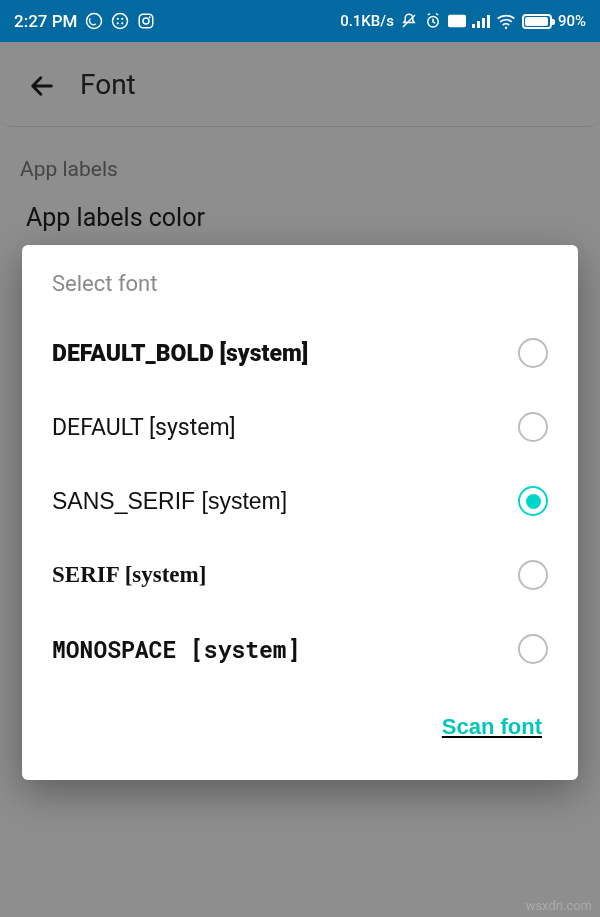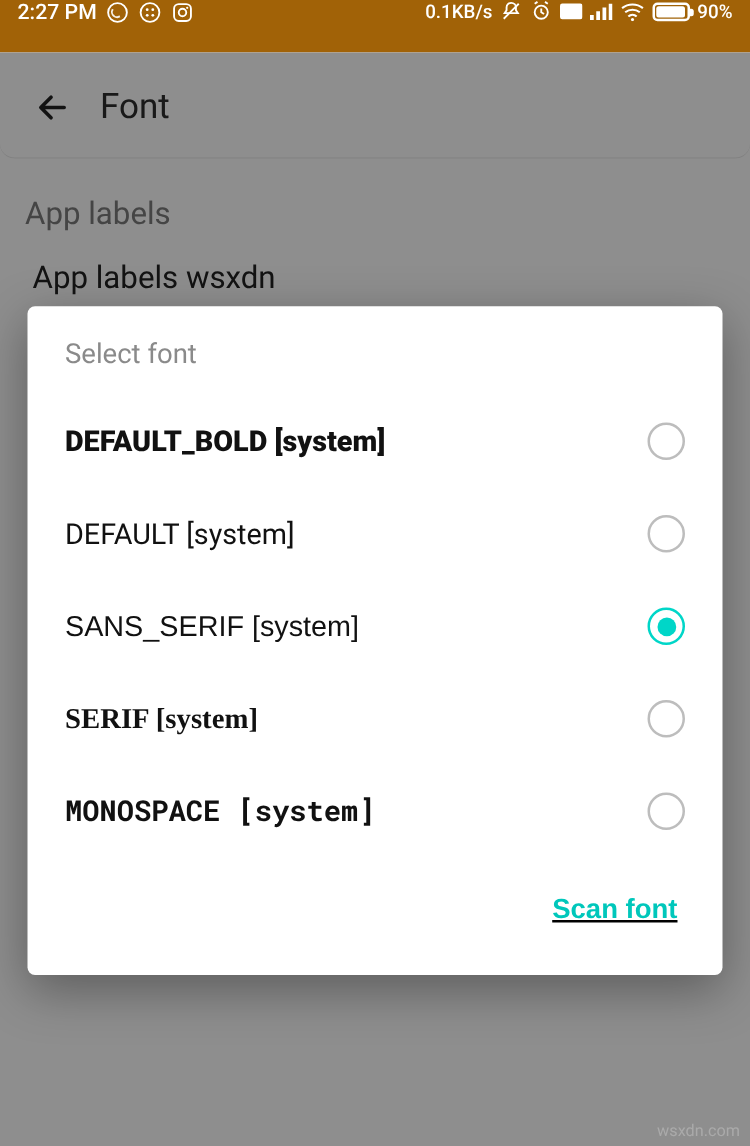--- a/index.html
+++ b/index.html
@@ -7,24 +7,24 @@
       width: 600px;
       height: 917px;
       font-family: -apple-system, Roboto, "Helvetica Neue", Arial, sans-serif;
       background: #e8e8e8;
       position: relative;
       overflow: hidden;
     }
     
     .status-bar {
       height: 42px;
-      background: #a16207;
+      background: #0369a1;
       color: #fff;
       display: flex;
-      align-items: flex-start;
+      align-items: center;
       justify-content: space-between;
       padding: 0 14px;
       font-size: 17px;
       font-weight: 500;
     }
     .status-left { display: flex; align-items: center; gap: 8px; }
     .status-right { display: flex; align-items: center; gap: 6px; font-size: 15px; }
     .ico { display: inline-flex; }
     .battery {
       width: 30px; height: 15px; border: 2px solid #fff; border-radius: 4px;
@@ -40,21 +40,21 @@
       position: absolute; top: 42px; left: 0; right: 0; bottom: 0;
       background: #f5f5f5;
     }
     .toolbar {
       height: 85px; display: flex; align-items: center; gap: 28px;
       padding: 0 28px; border-bottom: 1px solid #ddd; border-radius: 12px;
     }
     .toolbar .back { width: 24px; height: 24px; }
     .page-title { font-size: 28px; font-weight: 400; color: #2b2b2b; }
     .section { padding: 30px 20px 8px 20px; }
-    .section-heading { color: #777; font-size: 25px; font-weight: 400; margin-bottom: 18px; }
+    .section-heading { color: #777; font-size: 21px; font-weight: 400; margin-bottom: 18px; }
     .setting-item { color: #222; font-size: 25px; font-weight: 400; padding: 4px 6px; }
     
     .scrim {
       position: absolute; inset: 42px 0 0 0;
       background: rgba(0,0,0,0.42);
     }
     
     .dialog {
       position: absolute;
       left: 22px; right: 22px; top: 245px;
@@ -171,21 +171,21 @@
   <div class="toolbar">
     <span class="back">
       <svg width="28" height="28" viewBox="0 0 24 24">
           <path d="M20 12H5M11 5l-7 7 7 7" stroke="#222" stroke-width="2.5" fill="none" stroke-linecap="round" stroke-linejoin="round"></path>
         </svg>
     </span>
     <span class="page-title">Font</span>
   </div>
   <div class="section">
     <div class="section-heading">App labels</div>
-    <div class="setting-item">App labels wsxdn</div>
+    <div class="setting-item">App labels color</div>
   </div>
 </div>
 
 <div class="scrim"></div>
 
 <div class="dialog">
   <div class="dialog-title">Select font</div>
   <div class="options">
 
     <div class="option">

